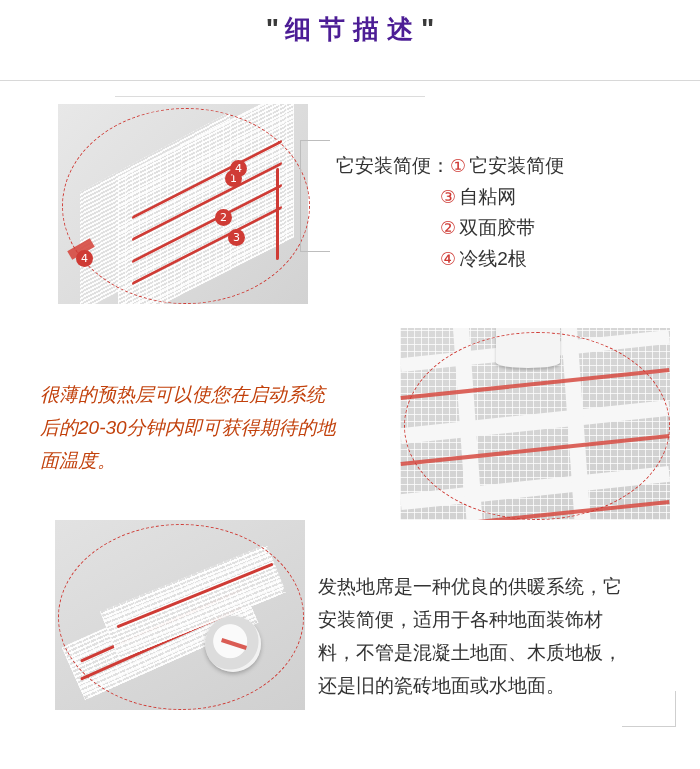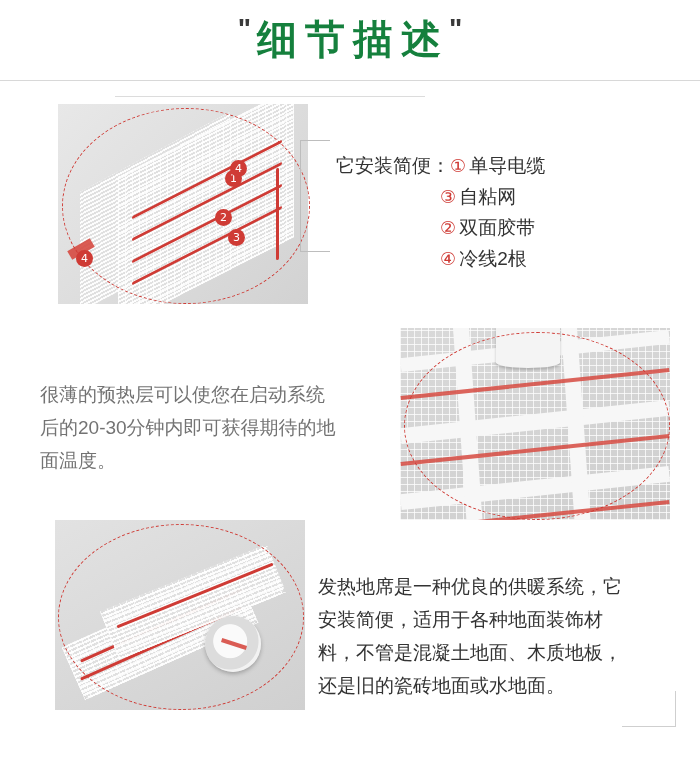--- a/index.html
+++ b/index.html
@@ -26,24 +26,24 @@
   }
   .title-wrap {
     position: absolute;
     top: 12px;
     left: 0;
     width: 700px;
     text-align: center;
   }
   .title {
     display: inline-block;
-    font-size: 40px;
+    font-size: 26px;
     font-weight: bold;
     letter-spacing: 8px;
-    color: #15803d;
+    color: #4c1d95;
     position: relative;
   }
   .quote {
     color: #3a3a3a;
     font-size: 28px;
     font-weight: bold;
     vertical-align: top;
     line-height: 33px;
   }
   .quote.left { margin-right: 6px; }
@@ -146,21 +146,22 @@
   }
 
   
   #para1 {
     position: absolute;
     left: 40px;
     top: 378px;
     width: 300px;
     font-size: 19px;
     line-height: 33px;
-    color: #737373;
+    color: #c2410c;
+    font-style: italic;
   }
 
   
   #sec2-photo {
     left: 400px;
     top: 328px;
     width: 270px;
     height: 192px;
     background: linear-gradient(160deg,#d9d9d9 0%,#cfcfcf 100%);
   }
@@ -250,21 +251,21 @@
 <div class="marker" style="left:225px; top:170px;">1</div>
 <div class="marker" style="left:215px; top:209px;">2</div>
 <div class="marker" style="left:228px; top:229px;">3</div>
 <div class="marker" style="left:230px; top:160px;">4</div>
 <div class="marker" style="left:76px; top:250px;">4</div>
 
 <div class="bracket"></div>
 
 <div class="struct-wrap">
   <div class="struct-head">
-    <span>它安装简便：</span><span class="circ-num">①</span><span>单导电缆</span>
+    <span>它安装简便：</span><span class="circ-num">①</span><span>它安装简便</span>
   </div>
   <div class="struct-item">
     <span class="circ-num">③</span><span>自粘网</span>
   </div>
   <div class="struct-item">
     <span class="circ-num">②</span><span>双面胶带</span>
   </div>
   <div class="struct-item">
     <span class="circ-num">④</span><span>冷线2根</span>
   </div>

